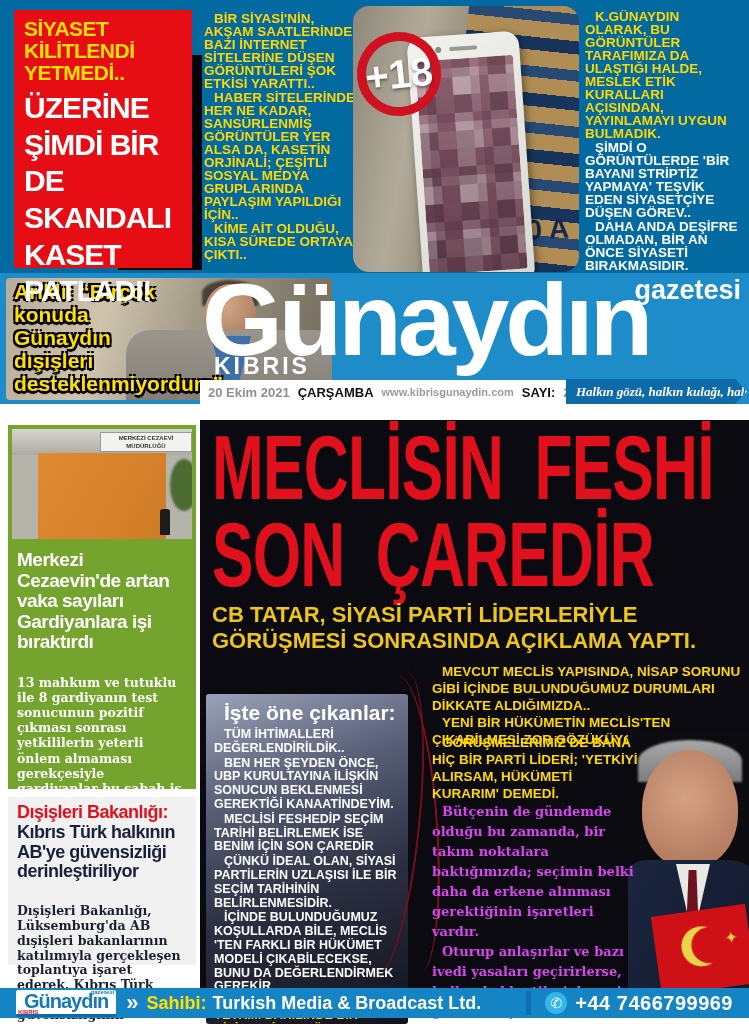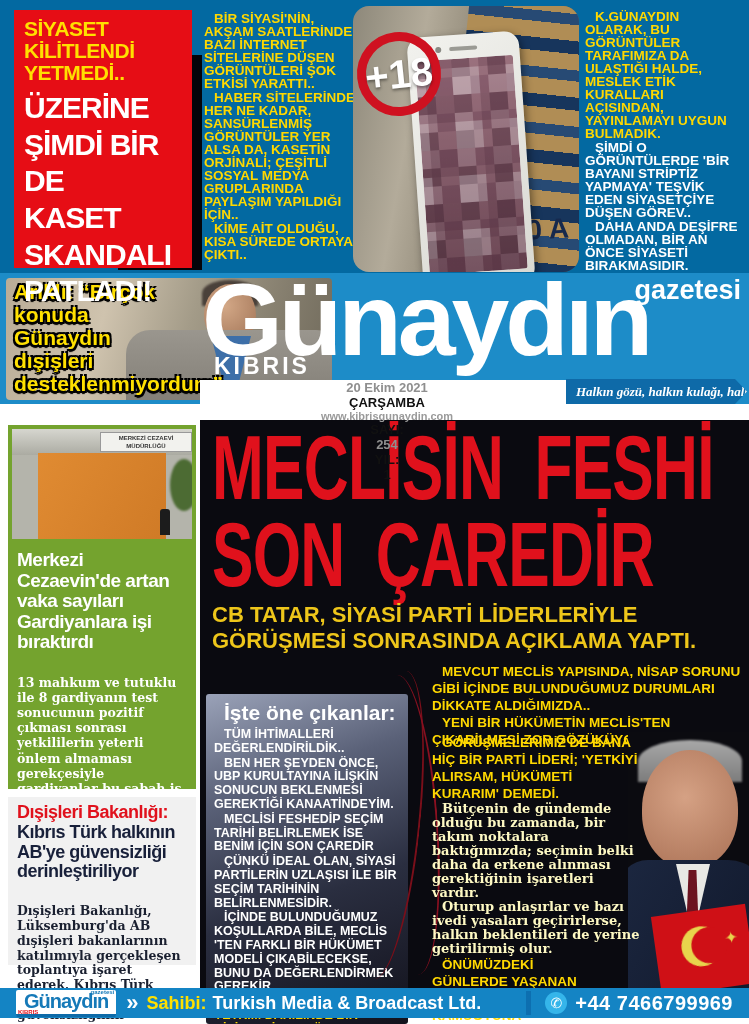--- a/index.html
+++ b/index.html
@@ -53,21 +53,21 @@
     background:linear-gradient(#9a968e,#807c74); filter:blur(.6px); }
   .arikli-shirt { position:absolute; left:205px; top:58px; width:40px; height:46px; background:#3d6fa8;
     clip-path:polygon(0 0,100% 0,70% 100%,30% 100%); filter:blur(.6px); }
   .quote { position:absolute; left:8px; top:2px; color:#ffe000; font-size:21px; font-weight:900; line-height:1.1;
     text-shadow:-2px -2px 0 #000,2px -2px 0 #000,-2px 2px 0 #000,2px 2px 0 #000,0 3px 1px #000; }
   .logo-main { position:absolute; left:202px; top:-14px; color:#fff; font-size:102px; font-weight:900;
     letter-spacing:-4px; transform:scale(1.02,1.0); transform-origin:0 0; z-index:5; line-height:1.2; }
   .gazetesi { position:absolute; right:8px; top:2px; color:#fff; font-size:27px; font-weight:900; z-index:6; }
   .kibris { position:absolute; left:214px; top:80px; color:#fff; font-size:23px; font-weight:900; letter-spacing:3px; z-index:4; }
   .date-strip { position:absolute; left:200px; top:107px; width:366px; height:24px; background:#fff;
-    display:flex; align-items:center; padding-left:8px; font-size:13px; z-index:2; white-space:nowrap;flex-direction:column; }
+    display:flex; align-items:center; gap:8px; padding-left:8px; font-size:13px; z-index:2; white-space:nowrap; }
   .d-gray { color:#8f8f8f; font-weight:bold; }
   .d-black { color:#111; font-weight:900; }
   .d-site { color:#9a9a9a; font-size:11px; font-weight:bold; }
   .slogan { position:absolute; left:566px; top:106px; width:181px; height:25px; background:#0e6aa8;
     clip-path:polygon(0 0,calc(100% - 12px) 0,100% 50%,calc(100% - 12px) 100%,0 100%);
     color:#fff; display:flex; align-items:center; padding-left:10px;
     font-family:"Liberation Serif", serif; font-style:italic; font-weight:bold; font-size:13px; z-index:2; white-space:nowrap; }
 
   
   .main-black { left:200px; top:420px; width:549px; height:568px; background:#0a0a10; }
@@ -80,21 +80,21 @@
   .hl-title { color:#fff; font-size:21px; font-weight:900; margin-bottom:3px; padding-left:10px; }
   .hl-item { color:#fff; font-size:12.5px; font-weight:900; line-height:13.8px; text-indent:10px; margin-bottom:1px; }
   .hl-yellow { color:#ffd800; }
   .red-curve { position:absolute; width:60px; height:310px; border-right:2px solid #7a0f1a; border-radius:50%; }
   .rc1 { left:160px; top:250px; transform:rotate(6deg); }
   .rc2 { left:178px; top:255px; transform:rotate(-4deg); height:300px; border-right-color:#8a1020; }
   .mr-top { position:absolute; left:232px; top:243px; width:312px; color:#ffd800; font-size:13.5px; font-weight:900; }
   .mr-top p, .mr-col p { text-indent:10px; line-height:17px; }
   .mr-col { position:absolute; left:232px; top:314px; width:208px; font-size:13.5px; font-weight:900; }
   .mr-col .yellow { color:#ffd800; }
-  .mr-col .white { color:#fef9c3; font-family:"DejaVu Serif", serif; font-size:13px; line-height:14px; }
+  .mr-col .white { color:#d946ef; font-family:"DejaVu Serif", serif; font-size:13px; line-height:20px; }
   .mr-col .narrow { width:150px; }
   
   .tatar { position:absolute; left:428px; top:312px; width:121px; height:256px; overflow:hidden; background:#0b0b10; }
   .t-head { position:absolute; left:14px; top:18px; width:96px; height:118px; border-radius:50% 50% 46% 46%;
     background:radial-gradient(circle at 45% 40%, #d5a184, #b27a5e 80%); filter:blur(.7px); }
   .t-hair { position:absolute; left:10px; top:8px; width:104px; height:42px; border-radius:50% 50% 0 0;
     background:linear-gradient(#a8a8a8,#7d7d7d); filter:blur(1px); }
   .t-suit { position:absolute; left:-10px; top:128px; width:150px; height:130px;
     background:linear-gradient(120deg,#1c2740,#10182b); border-radius:30px 40px 0 0; }
   .t-shirt { position:absolute; left:48px; top:132px; width:34px; height:52px; background:#e8e8e4;
@@ -149,22 +149,22 @@
     <div class="abs fshape" style="left:118px;top:238px;width:48px;height:32px;"></div>
 
     <div class="abs red-box">
       <div class="kicker">
         <div>SİYASET KİLİTLENDİ</div>
         <div>YETMEDİ..</div>
       </div>
       <div class="red-head">
         <div>ÜZERİNE</div>
         <div>ŞİMDİ BİR DE</div>
+        <div>SKANDALI</div>
         <div>KASET</div>
-        <div>SKANDALI</div>
         <div>PATLADI!</div>
       </div>
     </div>
 
     <div class="abs top-mid">
       <p>BİR SİYASİ'NİN, AKŞAM SAATLERİNDE BAZI İNTERNET SİTELERİNE DÜŞEN GÖRÜNTÜLERİ ŞOK ETKİSİ YARATTI..</p>
       <p>HABER SİTELERİNDE HER NE KADAR, SANSÜRLENMİŞ GÖRÜNTÜLER YER ALSA DA, KASETİN ORJİNALİ; ÇEŞİTLİ SOSYAL MEDYA GRUPLARINDA PAYLAŞIM YAPILDIĞI İÇİN..</p>
       <p>KİME AİT OLDUĞU, KISA SÜREDE ORTAYA ÇIKTI..</p>
     </div>
 

